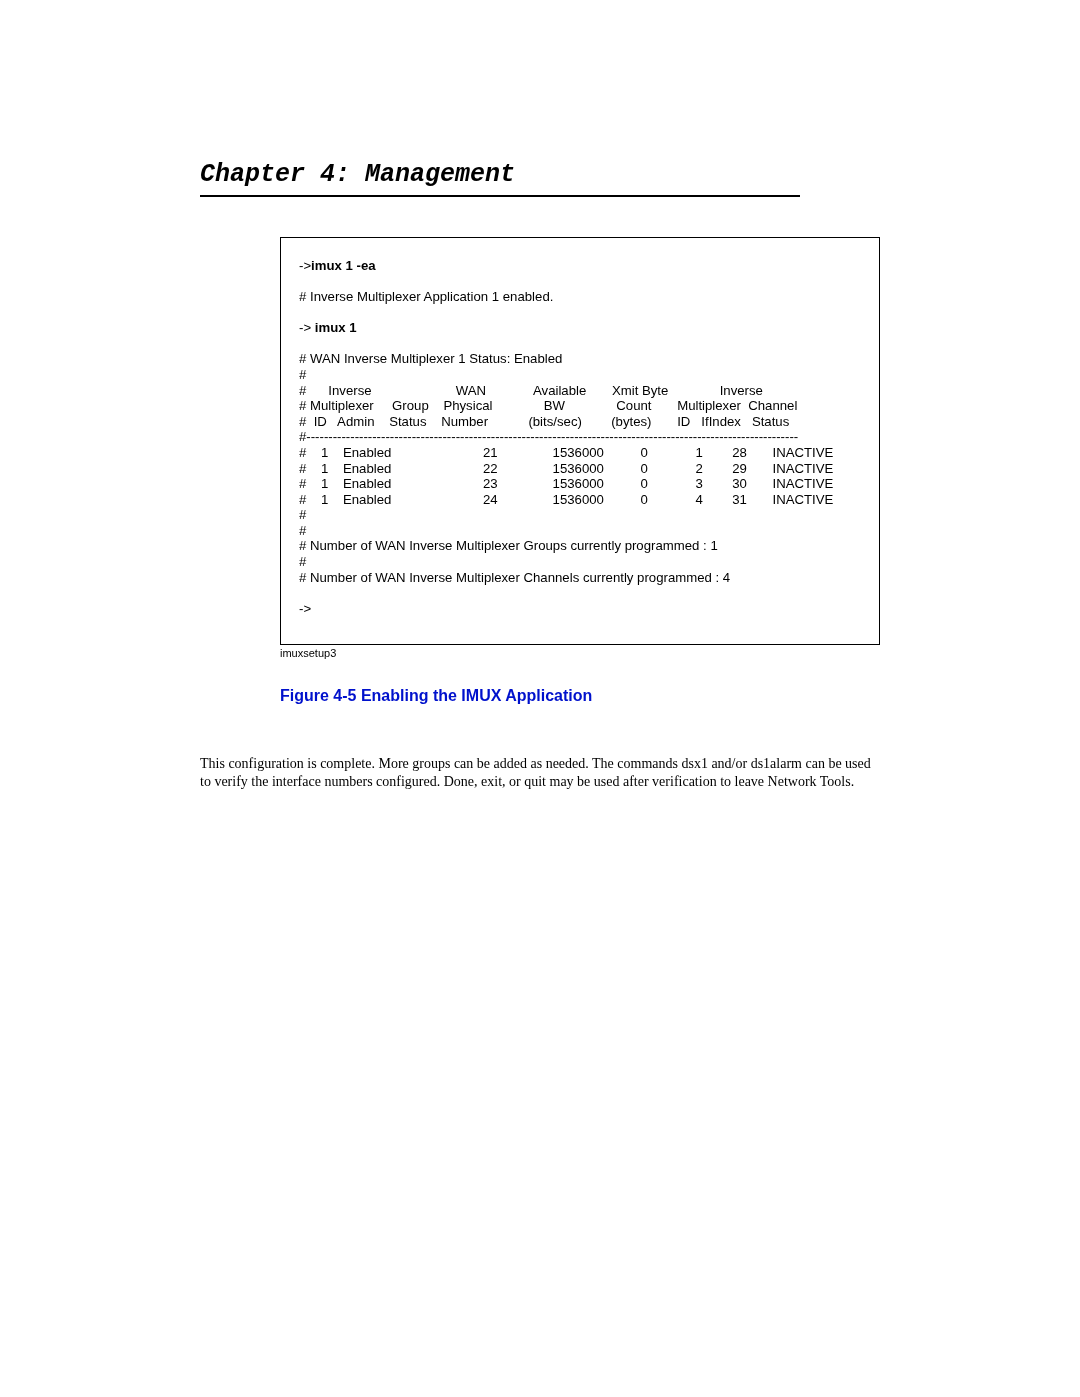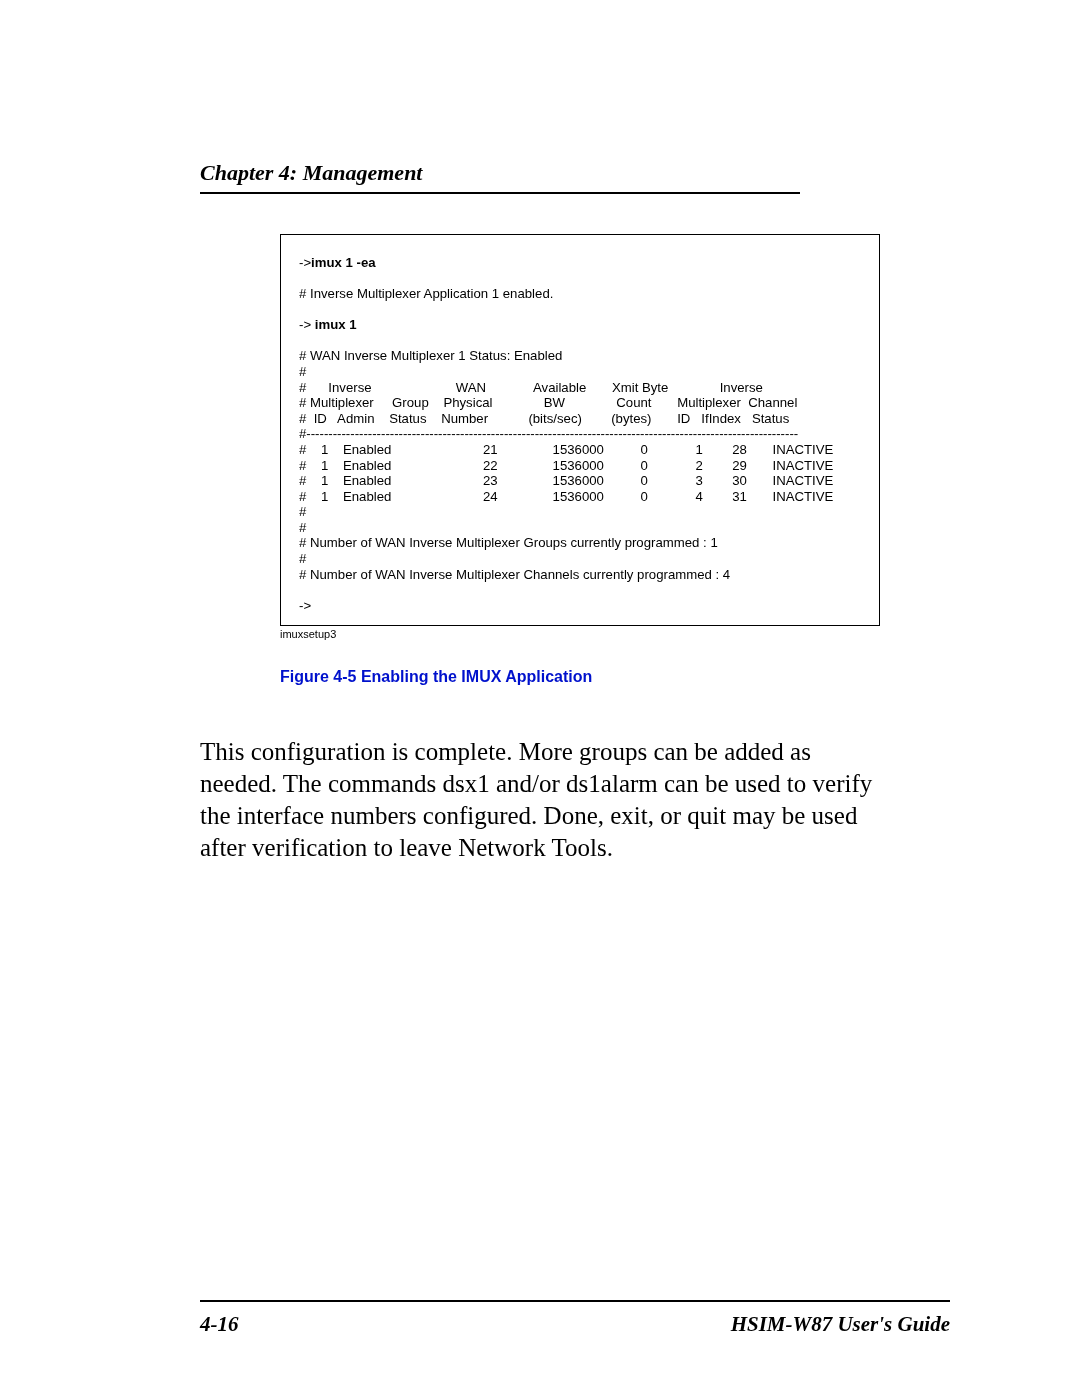--- a/index.html
+++ b/index.html
@@ -14,39 +14,40 @@
     }
     .page {
       padding: 160px 130px 60px 200px;
       box-sizing: border-box;
       height: 100%;
       position: relative;
     }
     .chapter-header {
       font-style: italic;
       font-weight: bold;
-      font-size: 22px;
+      font-size: 25px;
       color: #000;
       margin-bottom: 6px;
+      font-family: Liberation Mono, monospace;
     }
     .chapter-header .chapter-word {
       font-weight: bold;
     }
     .hr-line {
       border: none;
       border-top: 2.5px solid #000;
       margin: 0 0 40px 0;
       width: 600px;
     }
     .terminal-box {
       border: 1.5px solid #000;
       margin-left: 80px;
       margin-right: 10px;
       width: 600px;
-      padding: 20px 18px 12px 18px;
+      padding: 20px 18px 28px 18px;
       font-family: Arial, Helvetica, sans-serif;
       font-size: 13.2px;
       line-height: 1.18;
       white-space: pre;
       box-sizing: border-box;
       overflow: hidden;
     }
     .terminal-box .bold {
       font-weight: bold;
     }
@@ -64,21 +65,21 @@
       font-family: Arial, Helvetica, sans-serif;
       font-weight: bold;
       font-size: 16px;
       margin-top: 28px;
       margin-bottom: 50px;
       margin-left: 80px;
       width: 600px;
     }
     .body-text {
       font-family: "Times New Roman", Times, serif;
-      font-size: 25px;
+      font-size: 14px;
       line-height: 1.28;
       color: #000;
       margin: 0;
       width: 680px;
     }
     .footer {
       position: absolute;
       bottom: 60px;
       left: 200px;
       right: 130px;
@@ -137,21 +138,14 @@
 
 <span>-&gt;</span>
 </div>
 
   <div class="fig-label-small">imuxsetup3</div>
 
   <div class="figure-caption">Figure 4-5    Enabling the IMUX Application</div>
 
   <p class="body-text">This configuration is complete. More groups can be added as needed. The commands dsx1 and/or ds1alarm can be used to verify the interface numbers configured. Done, exit, or quit may be used after verification to leave Network Tools.</p>
 
-  <div class="footer">
-    <hr class="footer-line">
-    <div class="footer-row">
-      <span class="footer-left">4-16</span>
-      <span class="footer-right">HSIM-W87 User's Guide</span>
-    </div>
-  </div>
 
 </div>
 
 </body></html>

